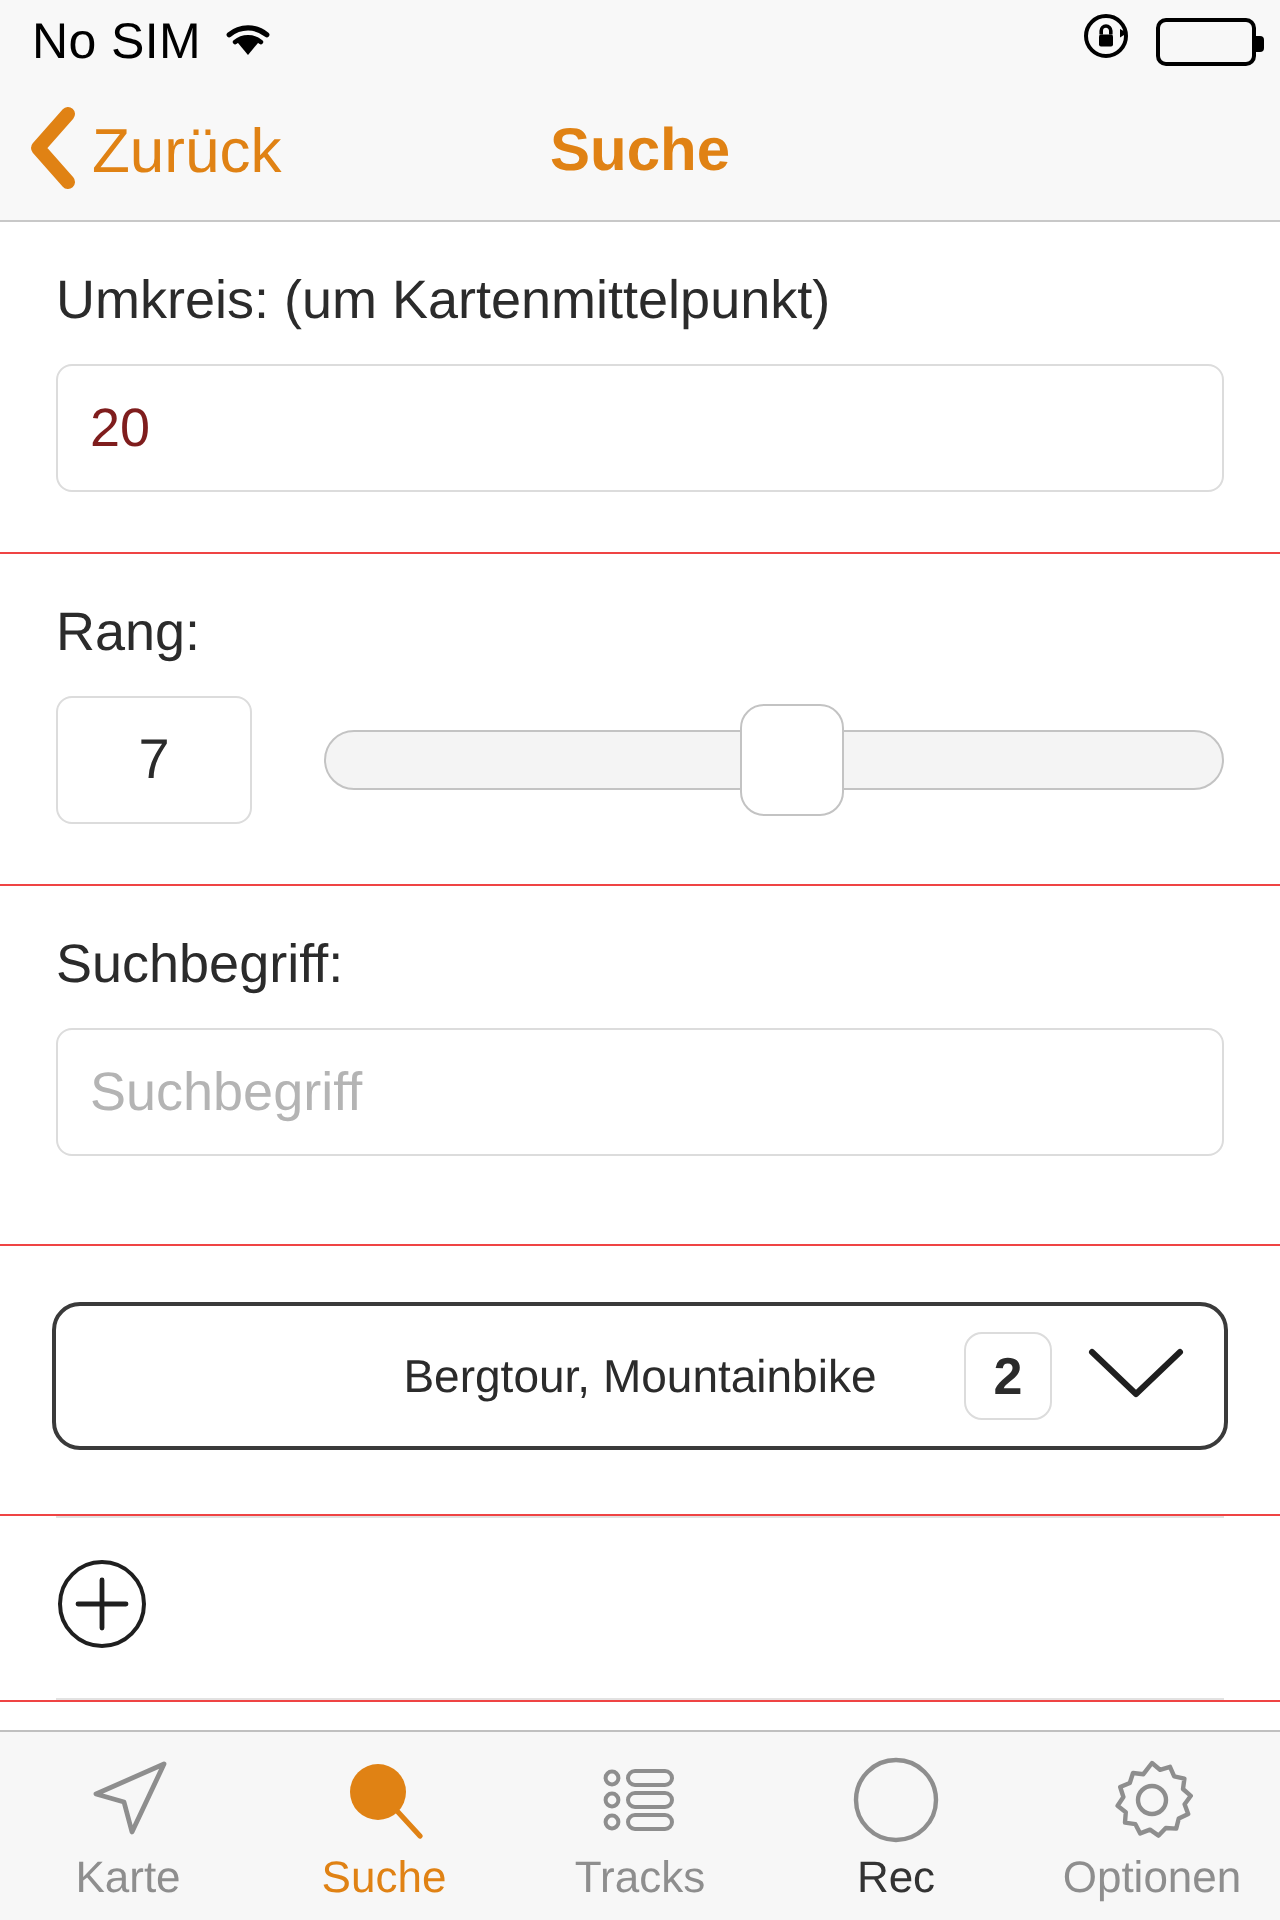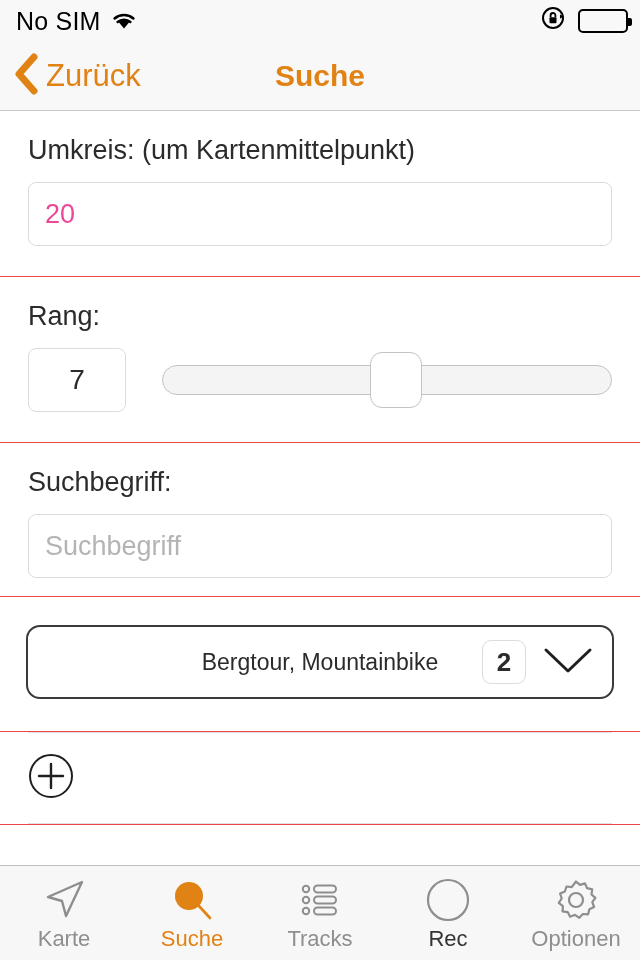--- a/index.html
+++ b/index.html
@@ -130,41 +130,41 @@
     background: #ffffff;
     overflow: hidden;
   }
   .section {
     background: #ffffff;
     border-bottom: 1px solid #ef4444;
     box-sizing: border-box;
   }
   .sec-umkreis { padding: 26px 28px 30px 28px; }
   .sec-rang    { padding: 26px 28px 30px 28px; }
-  .sec-such    { padding: 26px 28px 18px 28px; }
+  .sec-such    { padding: 26px 28px 44px 28px; }
   .sec-drop    { padding: 28px 26px 32px 26px; }
   .sec-adv     { padding: 0 28px; }
 
   .field-label {
     font-size: 27px;
     color: #2b2b2b;
     margin-bottom: 18px;
     line-height: 1;
   }
 
   .text-input {
     width: 100%;
     box-sizing: border-box;
     height: 64px;
     border: 1px solid #dcdcdc;
     border-radius: 8px;
     background: #ffffff;
     font-family: "Liberation Sans", sans-serif;
     font-size: 27px;
-    color: #ec4899;
+    color: #7f1d1d;
     padding: 0 16px;
     outline: none;
   }
   .text-input::placeholder {
     color: #b4b4b4;
   }
 
   
   .rang-row {
     display: flex;

